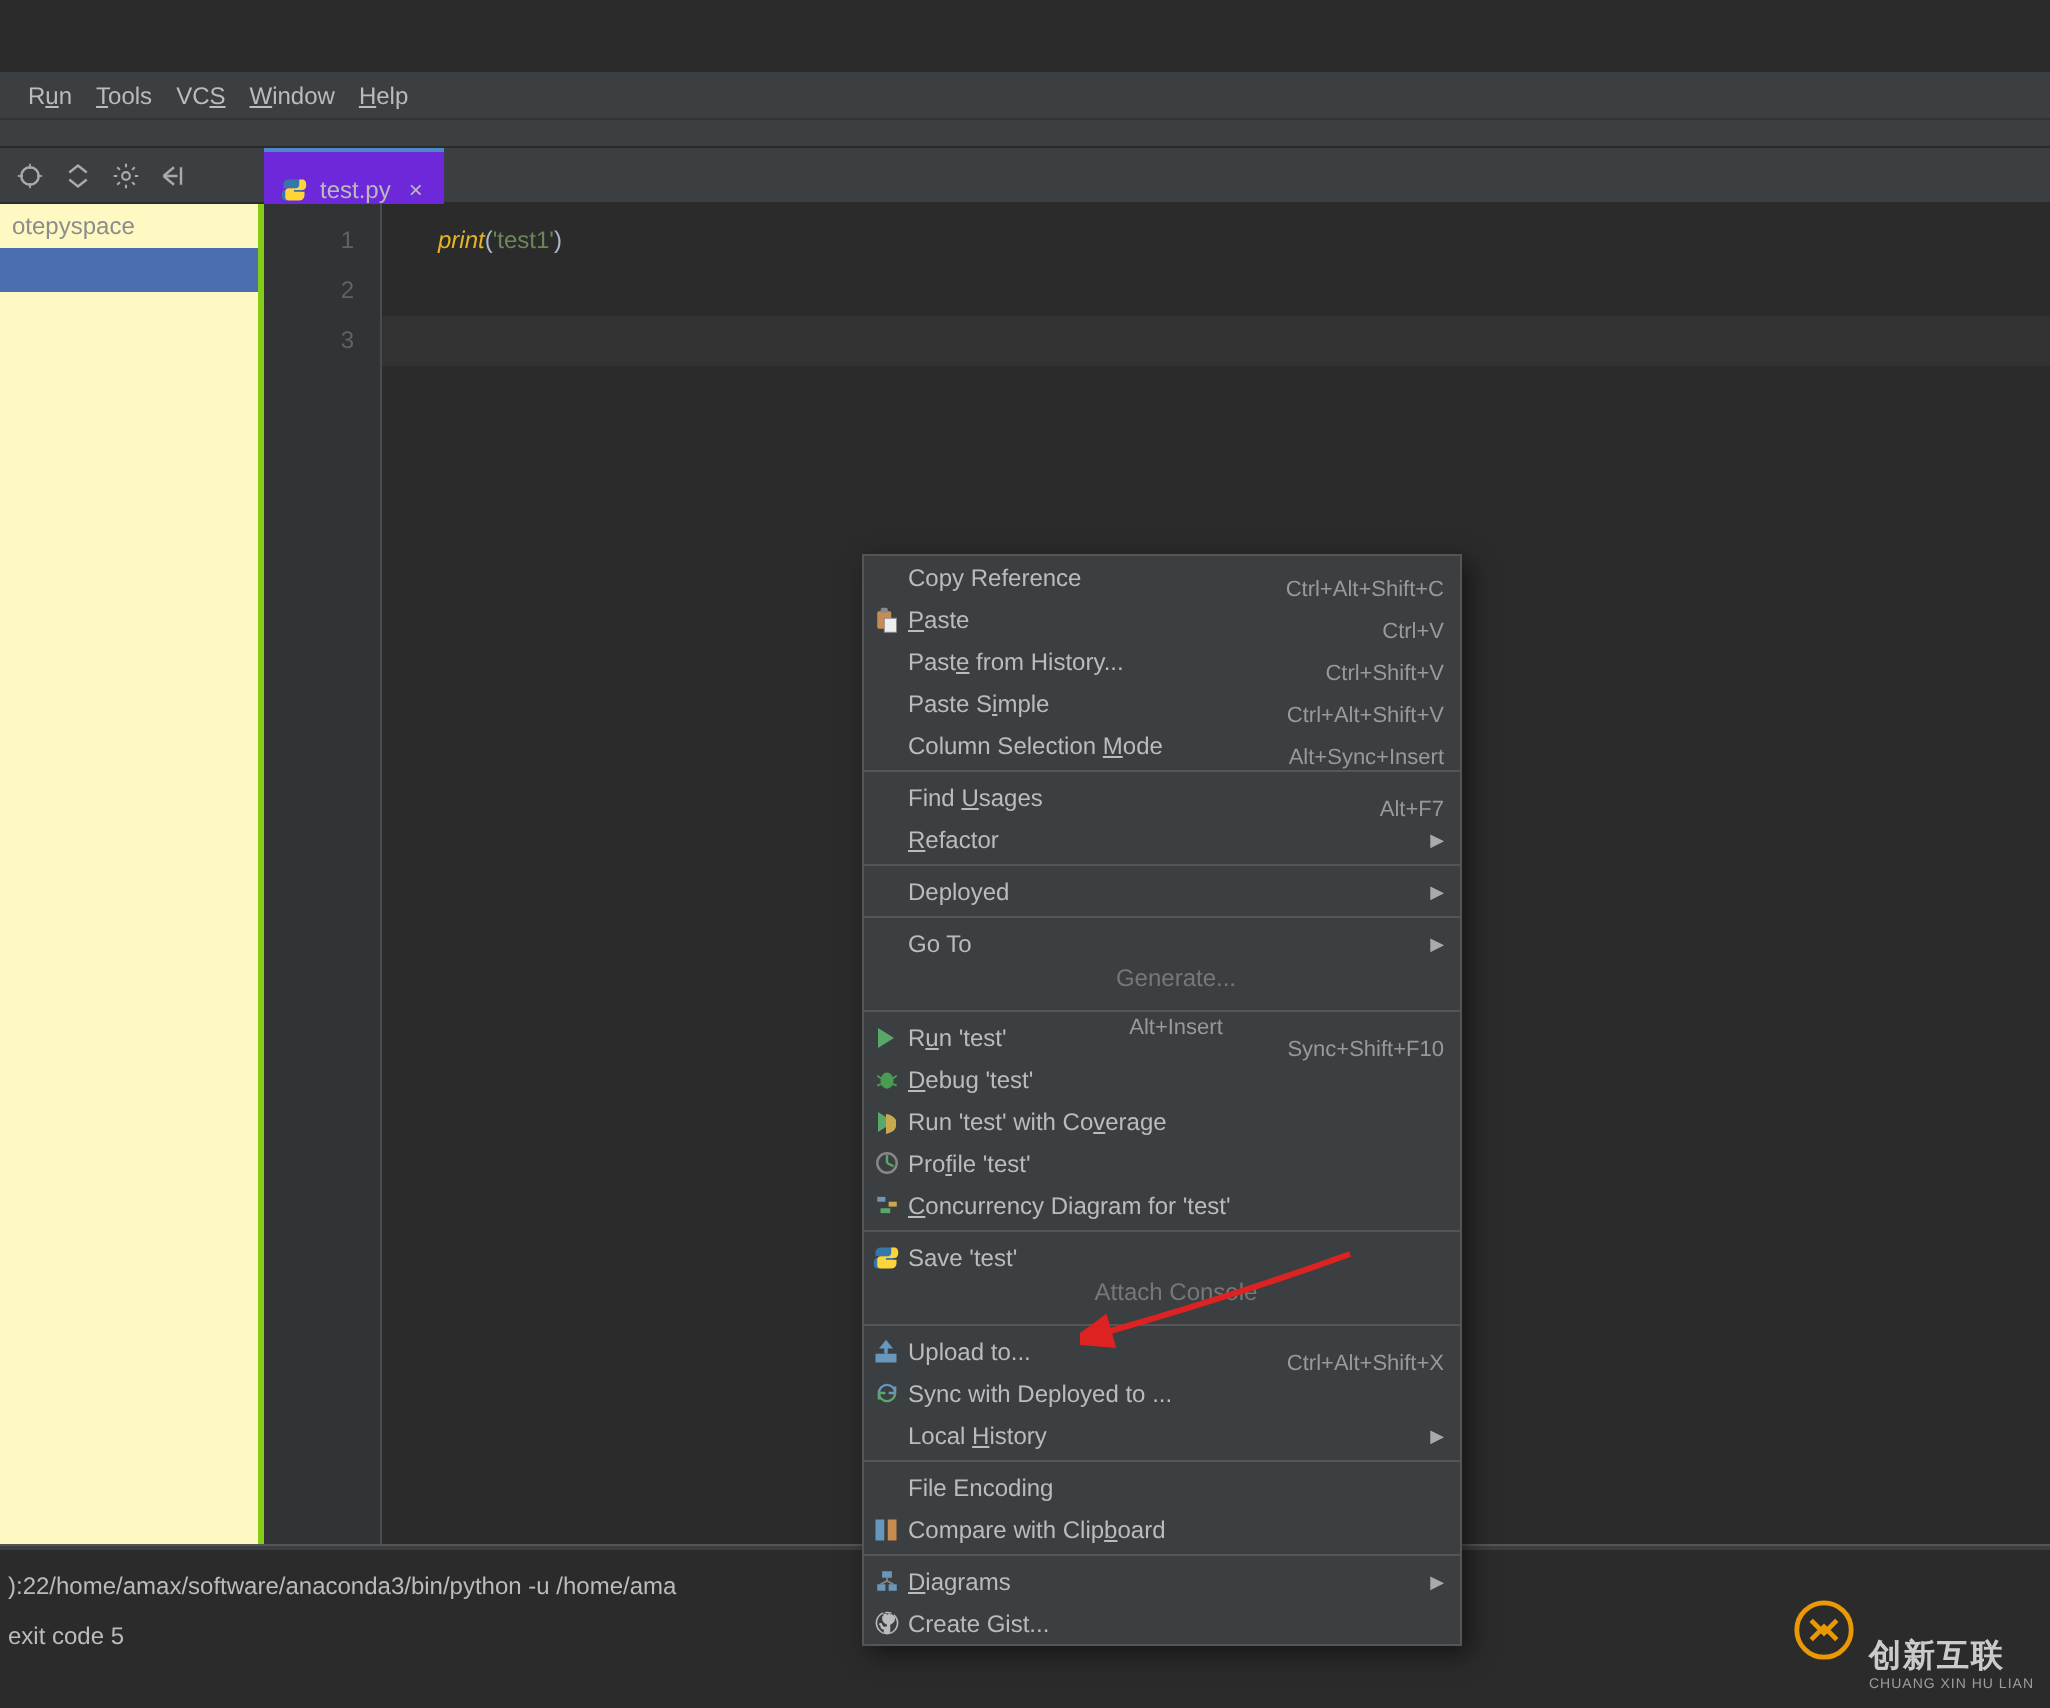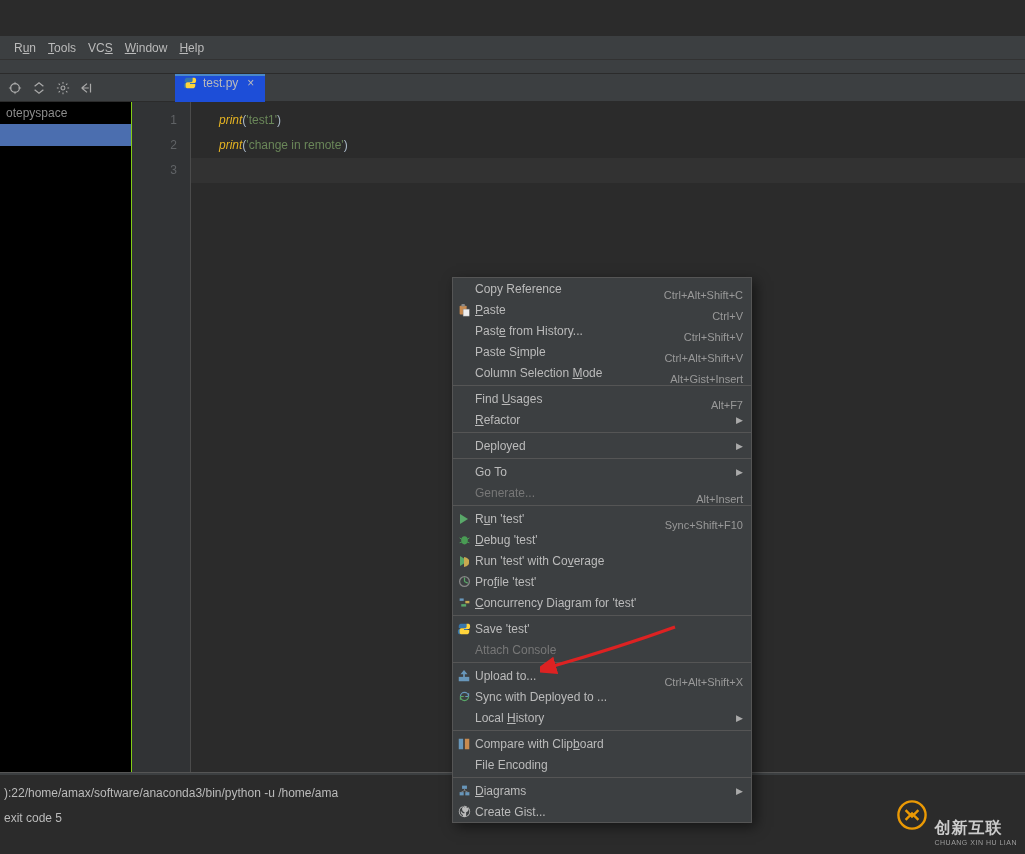--- a/index.html
+++ b/index.html
@@ -4,43 +4,43 @@
 <style>
 * { margin: 0; padding: 0; box-sizing: border-box; font-family: -apple-system, "Segoe UI", Arial, sans-serif; font-size: 12px; }
 body { width: 1025px; height: 854px; background: #2b2b2b; color: #a9b7c6; overflow: hidden; position: relative; }
 .menubar { height: 24px; background: #3c3f41; display: flex; align-items: center; padding: 0 8px; border-bottom: 1px solid #323232; margin-top: 36px; }
 .menubar-item { color: #bbbbbb; padding: 0 6px; cursor: pointer; }
 .menubar-item u { text-decoration: underline; }
 .spacer-row { height: 14px; background: #3c3f41; border-bottom: 1px solid #2b2b2b; }
 .toolbar-row { height: 28px; background: #3c3f41; display: flex; align-items: center; border-bottom: 1px solid #2b2b2b; }
 .tool-icons { display: flex; align-items: center; gap: 10px; padding: 0 8px; width: 132px; }
 .tool-icons svg { width: 14px; height: 14px; }
-.tab { height: 28px; background: #1d4ed8; display: flex; align-items: flex-start; padding: 0 8px; gap: 6px; border-top: 2px solid #4a88c7; margin-left: 43px; }
+.tab { height: 28px; background: #6d28d9; display: flex; align-items: flex-end; padding: 0 8px; gap: 6px; border-top: 2px solid #4a88c7; }
 .tab .pyicon { width: 14px; height: 14px; }
 .tab-label { color: #bbbbbb; }
 .close-x { color: #bbbbbb; padding: 0 3px; }
 .main { display: flex; height: 670px; }
-.sidebar { width: 132px; background: #000000; border-right: 1px solid #84cc16; }
+.sidebar { width: 132px; background: #fef9c3; border-right: 3px solid #84cc16; }
 .side-item { padding: 4px 6px; color: #8c8c8c; }
 .side-item.sel { background: #4b6eaf; color: #fff; }
 .editor { flex: 1; display: flex; background: #2b2b2b; position: relative; }
 .gutter-highlight { position: absolute; left: 0; top: 0; width: 59px; height: 100%; background: #313335; border-right: 1px solid #4b4b4b; }
 .gutter { width: 59px; padding-top: 6px; color: #606366; font-family: Consolas, Menlo, monospace; font-size: 13px; text-align: right; padding-right: 14px; position: relative; z-index: 2; }
 .gutter div { height: 25px; line-height: 25px; }
 .code { flex: 1; padding-top: 6px; font-family: Consolas, Menlo, monospace; font-size: 14px; position: relative; z-index: 2; }
 .code-line { height: 25px; line-height: 25px; margin-left: 28px; }
 .kw { color: #e6b422; font-style: italic; }
 .paren { color: #a9b7c6; }
 .str { color: #6a8759; }
 .caret-line { position: absolute; left: 59px; right: 0; top: 56px; height: 25px; background: #323232; z-index: 1; }
 .terminal-divider { height: 3px; background: #3c3f41; border-top: 1px solid #555; }
 .terminal { background: #2b2b2b; color: #bbbbbb; font-family: Consolas, Menlo, monospace; font-size: 13px; padding: 6px 4px; height: 132px; line-height: 25px; }
-.context-menu { position: absolute; left: 452px; top: 277px; width: 300px; background: #3c3f41; border: 1px solid #555; box-shadow: 4px 4px 12px rgba(0,0,0,0.5); z-index: 100; }
+.context-menu { position: absolute; left: 431px; top: 277px; width: 300px; background: #3c3f41; border: 1px solid #555; box-shadow: 4px 4px 12px rgba(0,0,0,0.5); z-index: 100; }
 .cm-item { height: 21px; display: flex; align-items: center; padding: 0 8px 0 22px; color: #bbbbbb; position: relative; cursor: pointer; }
-.cm-item.disabled { color: #777; }
+.cm-item.disabled { color: #777; flex-direction: column; }
 .cm-sep { height: 1px; background: #555; margin: 2px 0; }
 .cm-label { flex: 1; white-space: nowrap; }
 .cm-short { color: #999; font-size: 11px; margin-top: 12px; }
 .cm-arrow { color: #aaa; font-size: 9px; }
 .cm-icon { position: absolute; left: 3px; width: 16px; height: 16px; display: flex; align-items: center; justify-content: center; }
 .ul { text-decoration: underline; }
 .red-arrow { position: absolute; left: 540px; top: 622px; z-index: 101; pointer-events: none; }
 .watermark { position: absolute; right: 8px; bottom: 8px; display: flex; align-items: center; gap: 6px; opacity: 0.9; z-index: 50; }
 .watermark svg { width: 32px; height: 32px; }
 .wm-text { color: #ddd; margin-top: 34px; }
@@ -98,21 +98,20 @@
   <div class="editor">
     <div class="gutter-highlight"></div>
     <div class="caret-line"></div>
     <div class="gutter">
       <div>1</div>
       <div>2</div>
       <div>3</div>
     </div>
     <div class="code">
       <div class="code-line"><span class="kw">print</span><span class="paren">(</span><span class="str">'test1'</span><span class="paren">)</span></div>
-      <div class="code-line"><span class="kw">print</span><span class="paren">(</span><span class="str">'change in remote'</span><span class="paren">)</span></div>
       <div class="code-line"></div>
     </div>
   </div>
 </div>
 
 <div class="terminal-divider"></div>
 <div class="terminal">
   <div>):22/home/amax/software/anaconda3/bin/python -u /home/ama</div>
   <div></div>
   <div></div>
@@ -138,21 +137,21 @@
   <div class="cm-item">
       <span class="cm-label">Past<span class="ul">e</span> from History...</span>
       <span class="cm-short">Ctrl+Shift+V</span>
     </div>
   <div class="cm-item">
       <span class="cm-label">Paste S<span class="ul">i</span>mple</span>
       <span class="cm-short">Ctrl+Alt+Shift+V</span>
     </div>
   <div class="cm-item">
       <span class="cm-label">Column Selection <span class="ul">M</span>ode</span>
-      <span class="cm-short">Alt+Gist+Insert</span>
+      <span class="cm-short">Alt+Sync+Insert</span>
     </div>
   <div class="cm-sep"></div>
   <div class="cm-item">
       <span class="cm-label">Find <span class="ul">U</span>sages</span>
       <span class="cm-short">Alt+F7</span>
     </div>
   <div class="cm-item">
       <span class="cm-label"><span class="ul">R</span>efactor</span>
       <span class="cm-arrow">▶</span>
     </div>
@@ -252,30 +251,30 @@
         </svg>
       </span>
       <span class="cm-label">Sync with Deployed to ...</span>
     </div>
   <div class="cm-item">
       <span class="cm-label">Local <span class="ul">H</span>istory</span>
       <span class="cm-arrow">▶</span>
     </div>
   <div class="cm-sep"></div>
   <div class="cm-item">
+      <span class="cm-label">File Encodin<span class="ul">g</span></span>
+    </div>
+  <div class="cm-item">
       <span class="cm-icon">
         <svg width="14" height="14" viewBox="0 0 16 16">
           <rect x="2" y="2" width="5" height="12" fill="#6897bb"></rect>
           <rect x="9" y="2" width="5" height="12" fill="#c88b50"></rect>
         </svg>
       </span>
       <span class="cm-label">Compare with Clip<span class="ul">b</span>oard</span>
-    </div>
-  <div class="cm-item">
-      <span class="cm-label">File Encodin<span class="ul">g</span></span>
     </div>
   <div class="cm-sep"></div>
   <div class="cm-item">
       <span class="cm-icon">
         <svg width="13" height="13" viewBox="0 0 16 16">
           <rect x="5" y="2" width="6" height="4" fill="#6897bb"></rect>
           <rect x="2" y="10" width="5" height="4" fill="#6897bb"></rect>
           <rect x="9" y="10" width="5" height="4" fill="#6897bb"></rect>
           <path d="M8 6 L8 8 M8 8 L4 10 M8 8 L12 10" stroke="#888" fill="none"></path>
         </svg>

